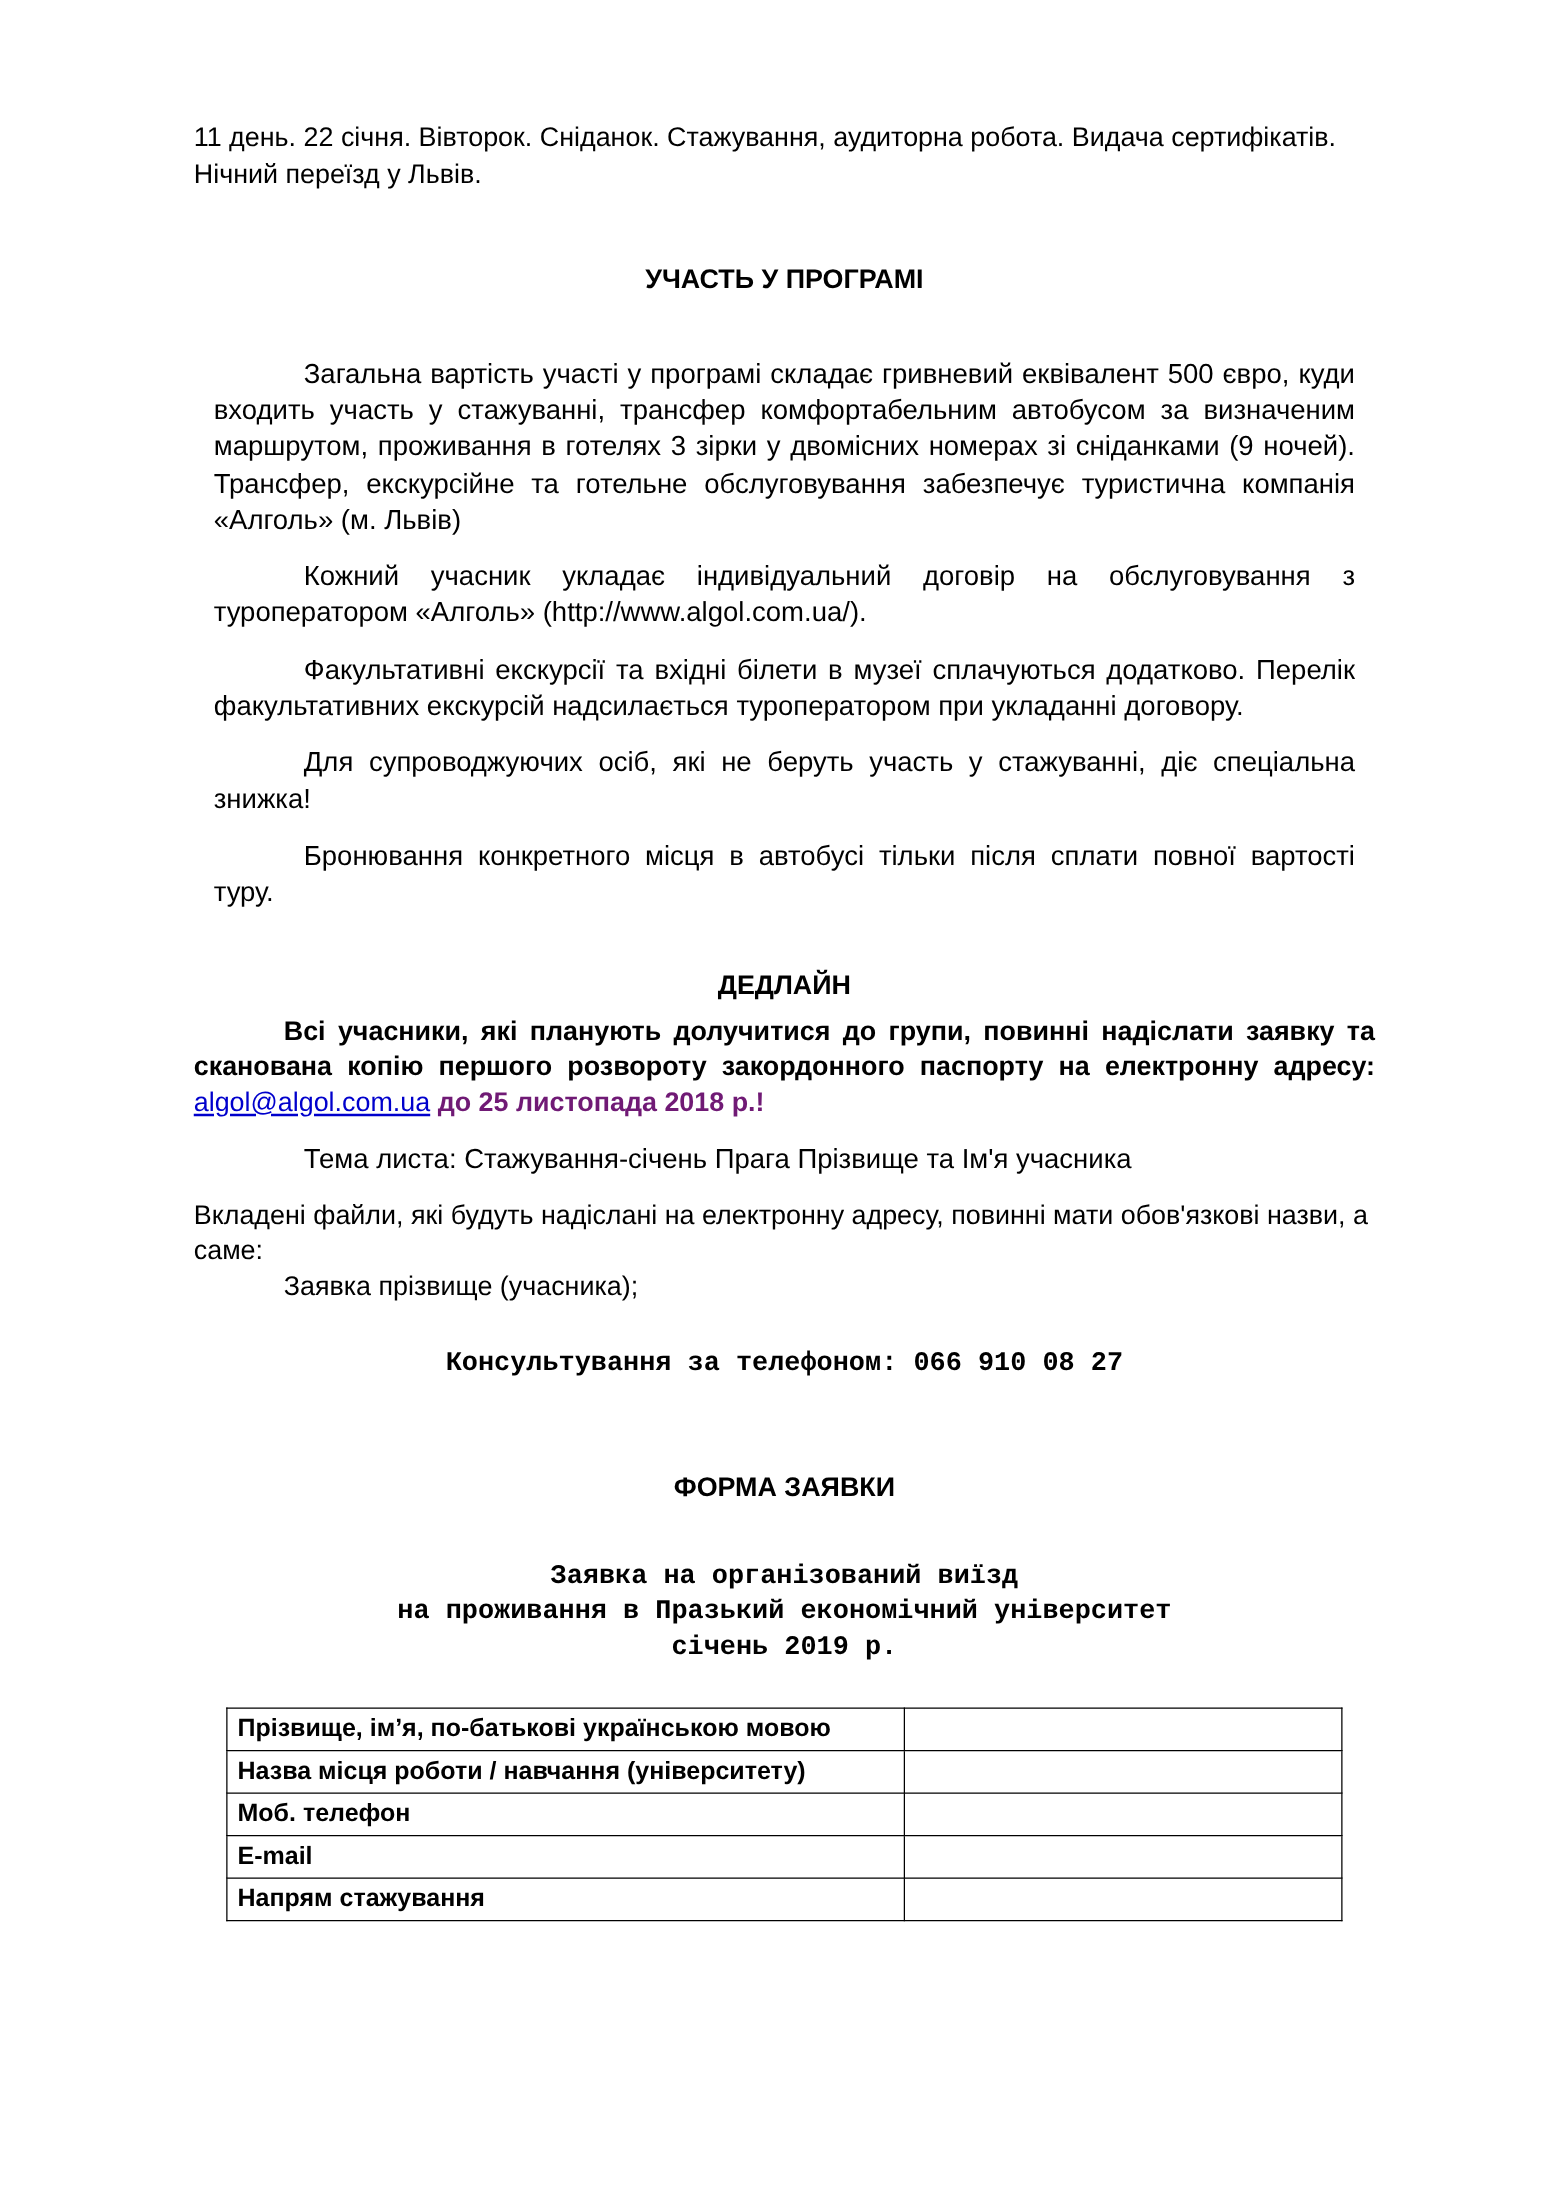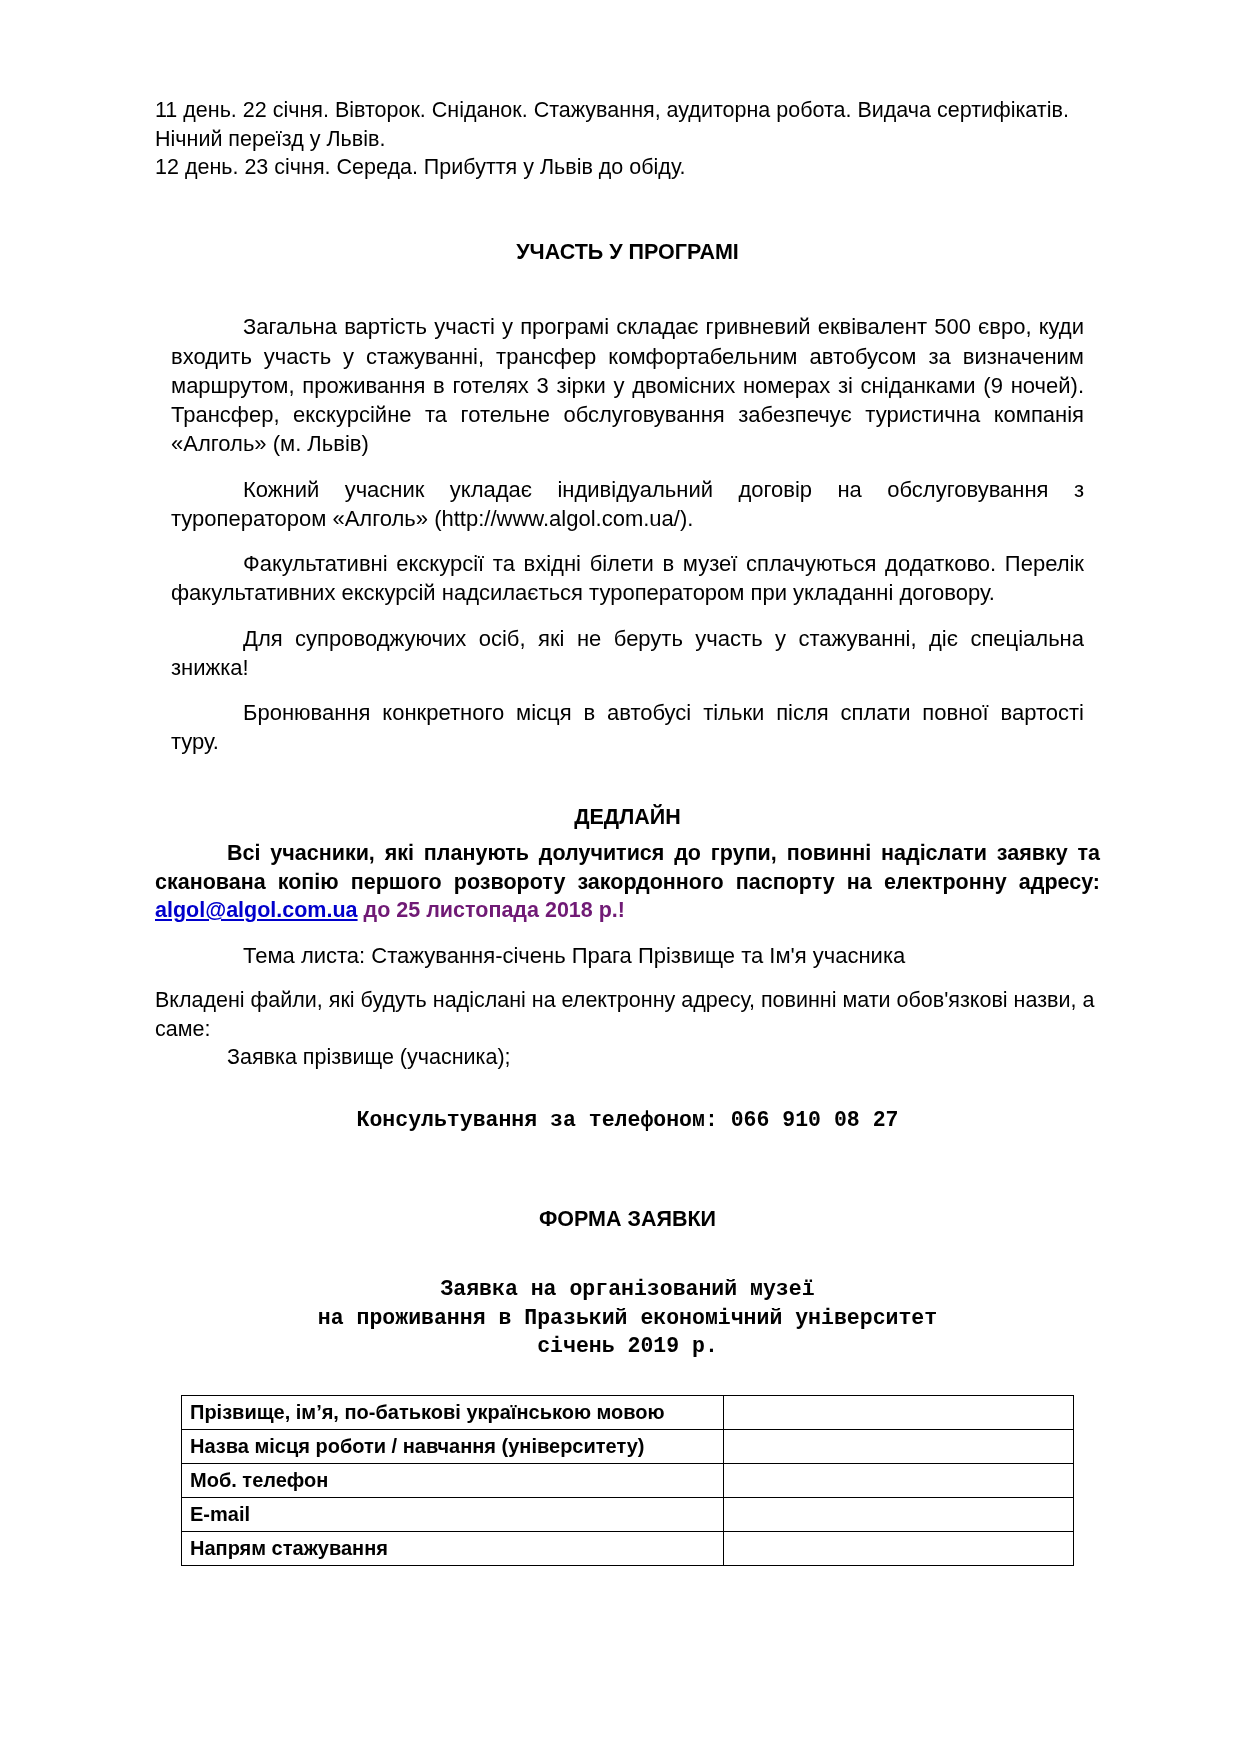--- a/index.html
+++ b/index.html
@@ -53,21 +53,21 @@
     font-size: 21.5px;
     font-weight: bold;
     text-align: justify;
     line-height: 1.33;
     margin: 0;
     text-indent: 72px;
   }
   .email-link {
     color: #0000cc;
     text-decoration: underline;
-    font-weight: bold;
+    font-weight: normal;
   }
   .deadline-red {
     color: #701a75;
     font-weight: bold;
   }
   .center-bold {
     text-align: center;
     font-weight: bold;
     font-size: 21.5px;
     line-height: 1.33;
@@ -99,21 +99,20 @@
   table.form-table td.label-cell { width: 527px; }
   table.form-table td.value-cell { width: 335px; }
   .nowrap { white-space: nowrap; }
 </style>
 </head>
 <body>
 
 <div class="page">
 
   <p class="plain-line">11 день. 22 січня. Вівторок. Сніданок. Стажування, аудиторна робота. Видача сертифікатів. Нічний переїзд у Львів.</p>
-  <p class="plain-line">12 день. 23 січня. Середа. Прибуття у Львів до обіду.</p>
 
   <div class="spacer-lg"></div>
 
   <p class="section-heading">УЧАСТЬ У ПРОГРАМІ</p>
 
   <div class="spacer-sm"></div>
 
   <p class="body-text indent">Загальна вартість участі у програмі складає гривневий еквівалент 500 євро, куди входить участь у стажуванні, трансфер комфортабельним  автобусом за визначеним маршрутом, проживання в готелях 3 зірки у двомісних номерах зі сніданками (9 ночей). Трансфер, екскурсійне та готельне обслуговування забезпечує туристична компанія «Алголь» (м. Львів)</p>
   <p class="body-text indent">Кожний учасник укладає індивідуальний договір на обслуговування з туроператором «Алголь» (http://www.algol.com.ua/).</p>
   <p class="body-text indent">Факультативні екскурсії та вхідні білети в музеї сплачуються додатково. Перелік факультативних екскурсій надсилається туроператором при укладанні договору.</p>
@@ -134,21 +133,21 @@
   <div class="spacer-md"></div>
 
   <p class="center-bold">Консультування за телефоном: 066 910 08 27</p>
 
   <div class="spacer-xl"></div>
 
   <p class="section-heading">ФОРМА ЗАЯВКИ</p>
 
   <div class="spacer-md"></div>
 
-  <p class="center-bold">Заявка на організований музеї</p>
+  <p class="center-bold">Заявка на організований виїзд</p>
   <p class="center-bold">на проживання в Празький економічний університет</p>
   <p class="center-bold">січень 2019 р.</p>
 
   <div class="spacer-md"></div>
 
   <table class="form-table">
     <tbody>
       <tr>
         <td class="label-cell">Прізвище, ім’я, по-батькові українською мовою</td>
         <td class="value-cell"></td>

